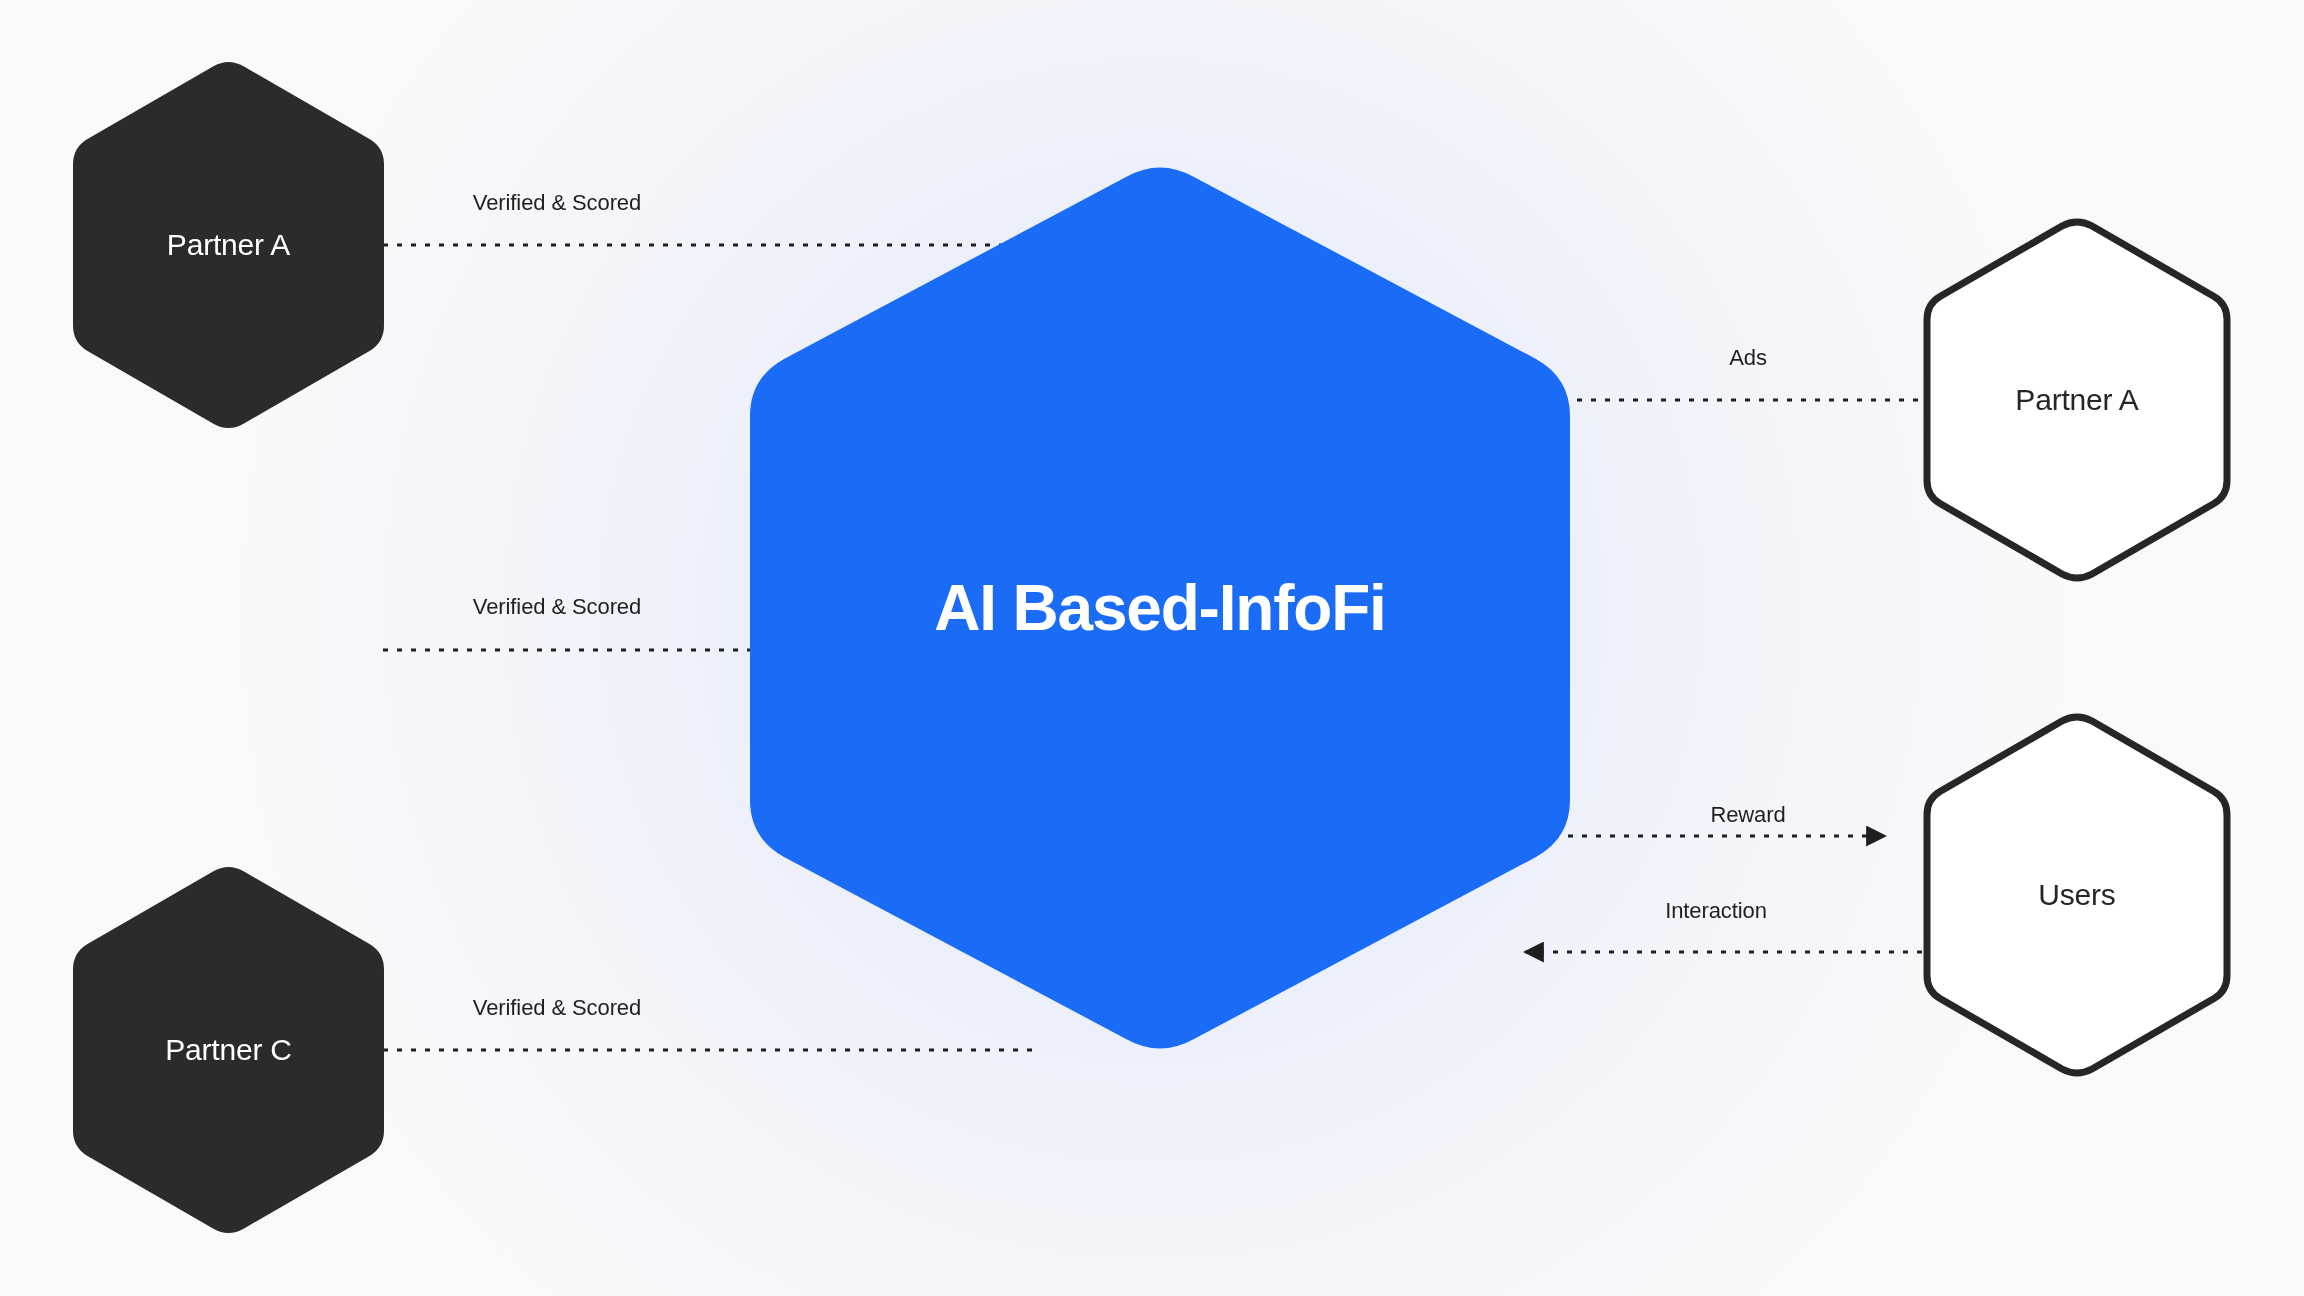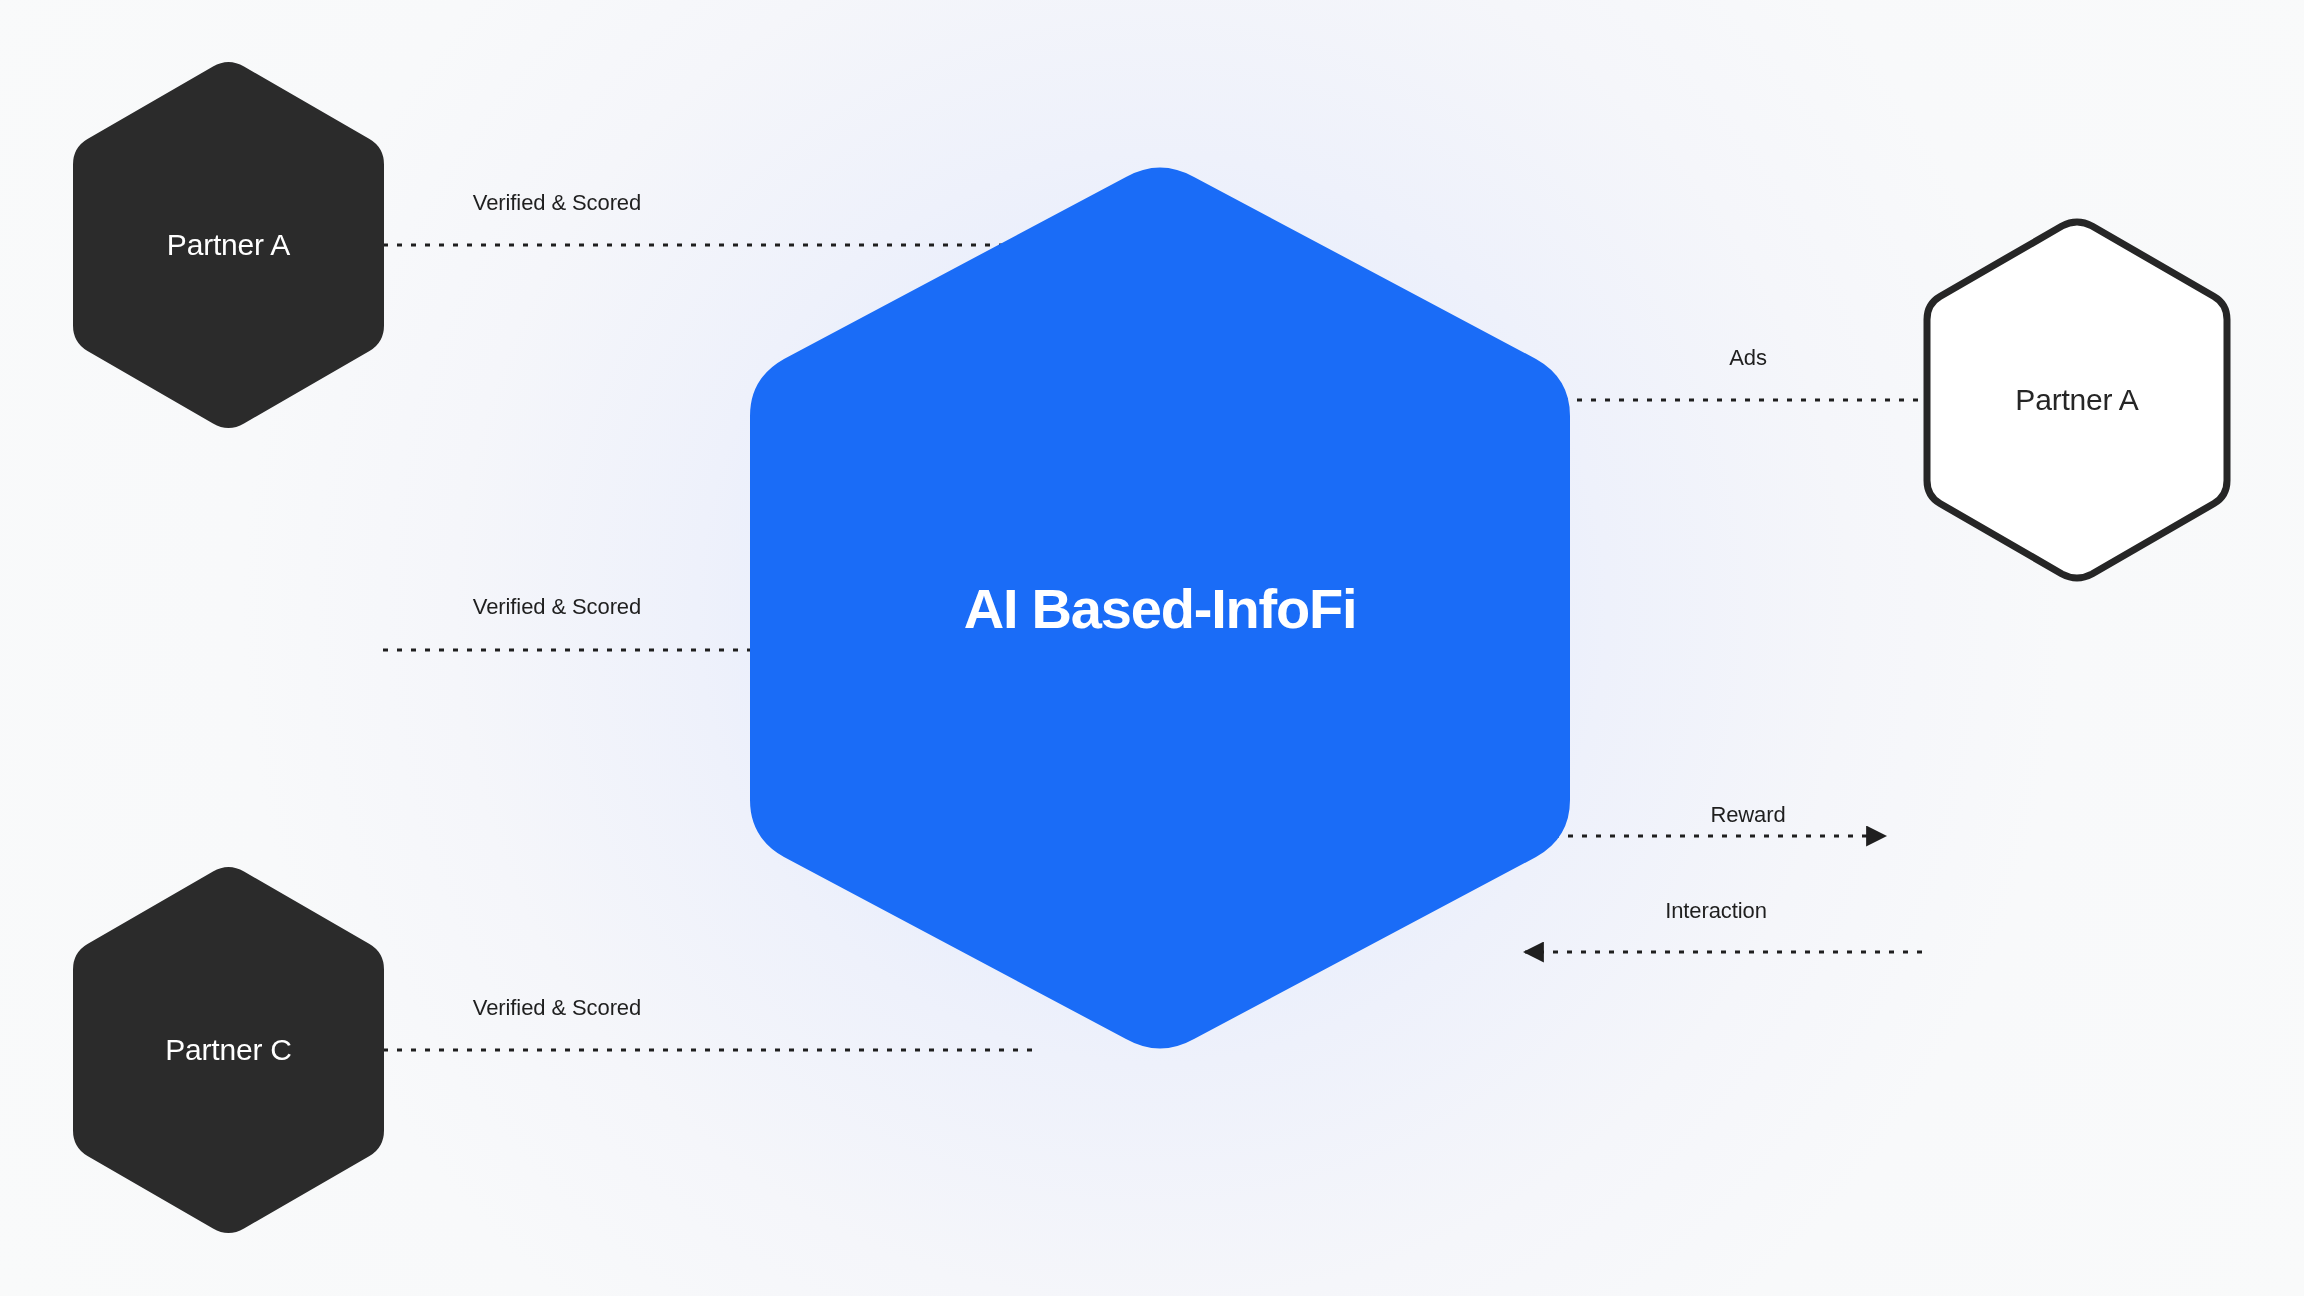--- a/index.html
+++ b/index.html
@@ -59,21 +59,21 @@
     font-size: 30px;
     font-weight: 400;
   }
   
   .hex-center {
     width: 820px;
     height: 882px;
   }
   .hex-center .node-label {
     color: #ffffff;
-    font-size: 56px;
+    font-size: 64px;
     font-weight: 700;
     letter-spacing: -1.2px;
   }
   .hex-shape {
     position: absolute;
     left: 0; top: 0;
     width: 100%;
     height: 100%;
     z-index: 1;
   }
@@ -143,20 +143,28 @@
 
   <div class="node hex-outline" style="left:1922px; top:218px;">
     <svg class="hex-shape" viewBox="0 0 310 364" xmlns="http://www.w3.org/2000/svg">
       <path d="M140.0 8.0 Q155.0 0.0 170.0 8.0 L292.0 78.5 Q305.0 86.0 305.0 101.5
                L305.0 262.5 Q305.0 278.0 292.0 285.5 L170.0 356.0 Q155.0 364.0 140.0 356.0
                L18.0 285.5 Q5.0 278.0 5.0 262.5 L5.0 101.5 Q5.0 86.0 18.0 78.5 Z" fill="#ffffff" stroke="#262626" stroke-width="7" stroke-linejoin="round"></path>
     </svg>
     <span class="node-label">Partner A</span>
   </div>
 
+  <div class="node hex-outline" style="left:1922px; top:713px;">
+    <svg class="hex-shape" viewBox="0 0 310 364" xmlns="http://www.w3.org/2000/svg">
+      <path d="M140.0 8.0 Q155.0 0.0 170.0 8.0 L292.0 78.5 Q305.0 86.0 305.0 101.5
+               L305.0 262.5 Q305.0 278.0 292.0 285.5 L170.0 356.0 Q155.0 364.0 140.0 356.0
+               L18.0 285.5 Q5.0 278.0 5.0 262.5 L5.0 101.5 Q5.0 86.0 18.0 78.5 Z" fill="#ffffff" stroke="#262626" stroke-width="7" stroke-linejoin="round"></path>
+    </svg>
+    <span class="node-label">Users</span>
+  </div>
 
   <span class="edge-label center" style="left:557px; top:190px;">Verified &amp; Scored</span>
 
   <span class="edge-label center" style="left:557px; top:594px;">Verified &amp; Scored</span>
 
   <span class="edge-label center" style="left:557px; top:995px;">Verified &amp; Scored</span>
 
   <span class="edge-label center" style="left:1748px; top:345px;text-align:center;">Ads</span>
 
   <span class="edge-label center" style="left:1748px; top:782px;margin-top:20px;">Reward</span>

